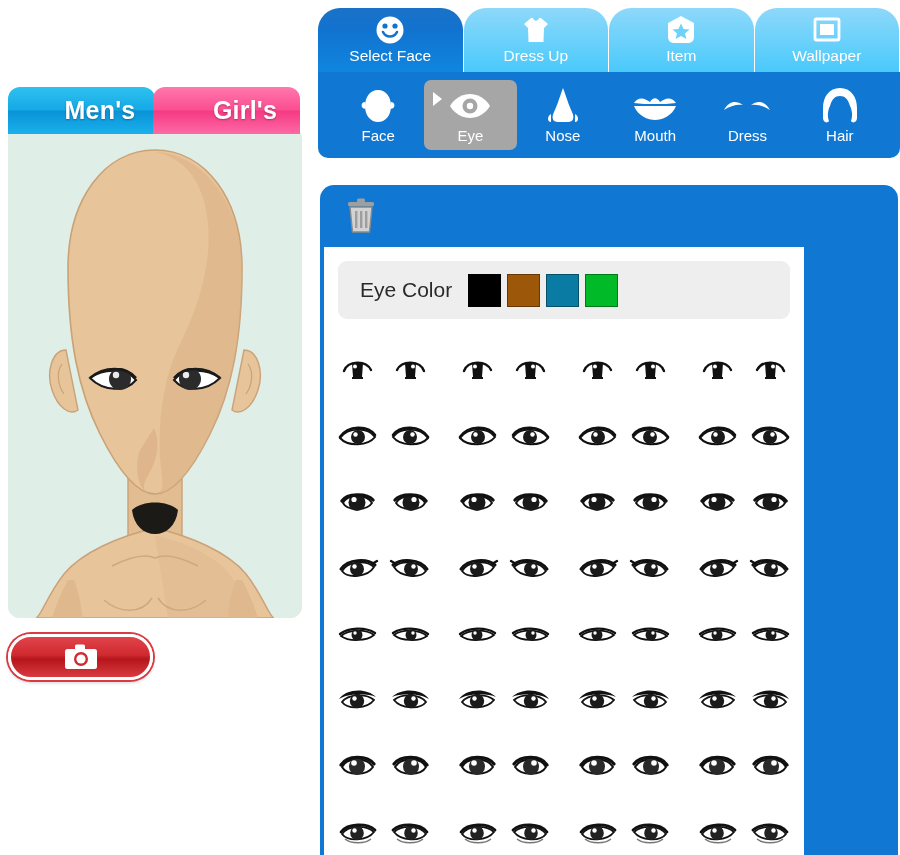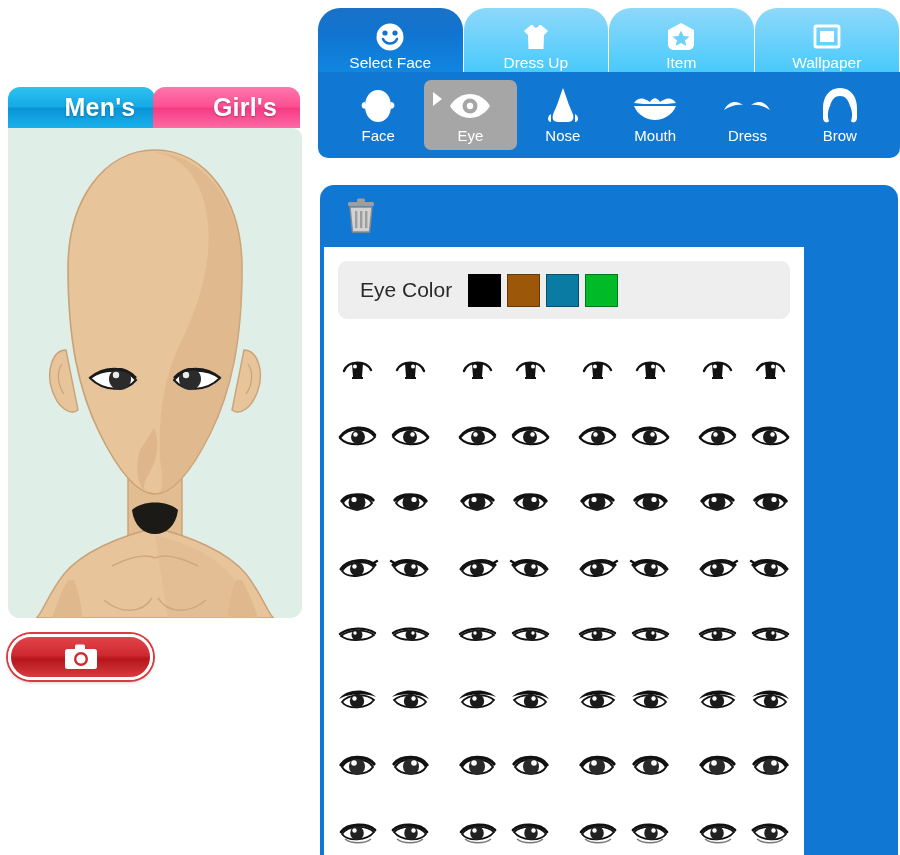--- a/index.html
+++ b/index.html
@@ -27,21 +27,21 @@
   #gender-tabs {
     position: absolute;
     left: 8px;
     top: 87px;
     display: flex;
     gap: 0px;
     z-index: 3;
   }
   .gender-tab {
     width: 147px;
-    height: 41px;
+    height: 47px;
     border-radius: 12px 12px 0 0;
     display: flex;
     align-items: center;
     justify-content: center;
     font-size: 25px;
     font-weight: bold;
     color: #ffffff;
     text-shadow: 0 1px 2px rgba(0,0,0,0.30);
     box-sizing: border-box;
     cursor: pointer;
@@ -104,21 +104,21 @@
     height: 64px;
     display: flex;
   }
   .main-tab {
     width: 145px;
     height: 64px;
     border-radius: 22px 22px 0 0;
     display: flex;
     flex-direction: column;
     align-items: center;
-    justify-content: flex-end;
+    justify-content: center;
     padding-top: 0;
     box-sizing: border-box;
     cursor: pointer;
     margin-right: 1px;
   }
   .main-tab.active {
     background: linear-gradient(180deg, #1a72c8 0%, #1173cf 35%, #0f86e0 100%);
   }
   .main-tab.inactive {
     background: linear-gradient(180deg, #8ed8fa 0%, #6fd2fb 45%, #49c9fb 100%);
@@ -446,21 +446,21 @@
       </span>
       <span class="sub-label">Dress</span>
     </div>
 
     <div class="sub-item">
       <span class="sub-icon">
         <svg width="44" height="40" viewBox="0 0 44 40">
           <path d="M22 2 C11 2 5 11 5 22 L5 32 C5 36 9 38 11 35 C9 30 10 24 12 20 C14 13 17 10 22 10 C27 10 30 13 32 20 C34 24 35 30 33 35 C35 38 39 36 39 32 L39 22 C39 11 33 2 22 2 Z" fill="#ffffff"></path>
         </svg>
       </span>
-      <span class="sub-label">Brow</span>
+      <span class="sub-label">Hair</span>
     </div>
   </div>
 
   <div id="selector-panel">
     <div id="panel-header">
       <span id="trash-button">
         <svg width="34" height="36" viewBox="0 0 34 36">
           <rect x="4" y="4" width="26" height="4" rx="1.5" fill="#9e9e9e"></rect>
           <rect x="13" y="0.5" width="8" height="4" rx="1.5" fill="#9e9e9e"></rect>
           <path d="M6 9 L28 9 L25.5 34 L8.5 34 Z" fill="#d2d2d2" stroke="#8a8a8a" stroke-width="1.4"></path>

